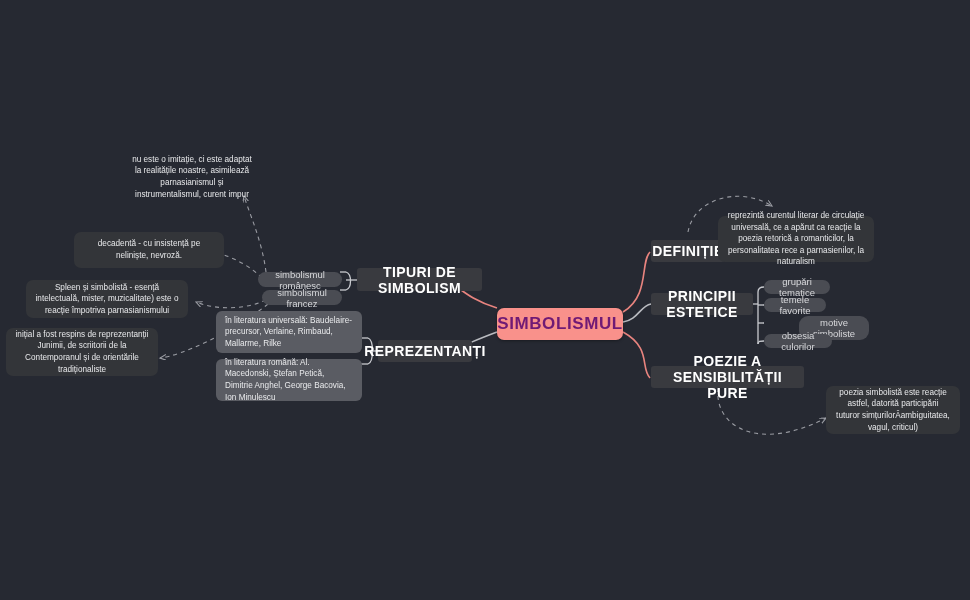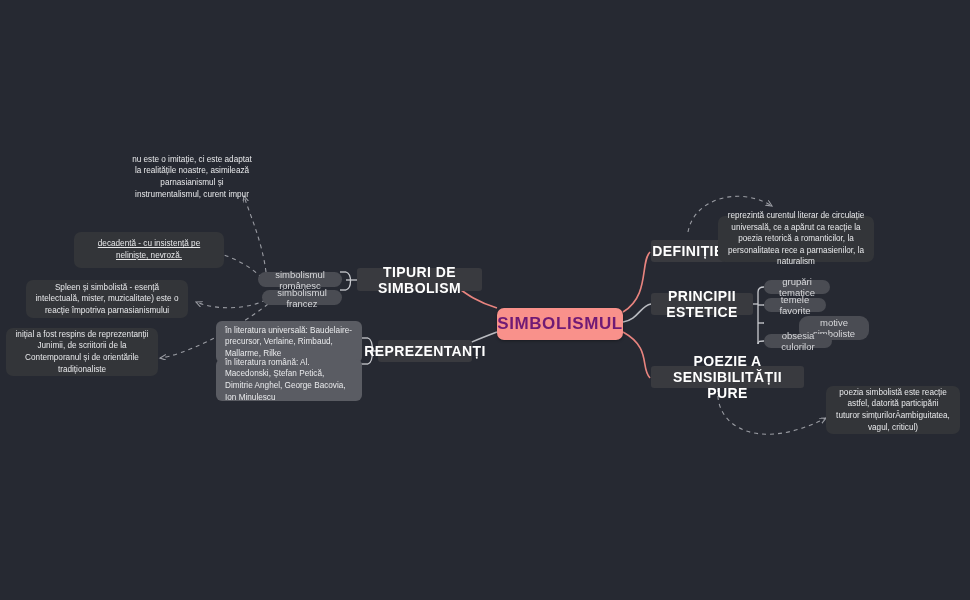--- a/index.html
+++ b/index.html
@@ -103,34 +103,34 @@
 <div class="node sub" style="left:258px;top:272px;width:84px;height:15px;">
   <span>simbolismul românesc</span>
 </div>
 <div class="node sub" style="left:262px;top:290px;width:80px;height:15px;">
   <span>simbolismul francez</span>
 </div>
 
 <div class="node detail plain" style="left:122px;top:156px;width:140px;height:42px;">
   <span>nu este o imitație, ci este adaptat la realitățile noastre, asimilează parnasianismul și instrumentalismul, curent impur</span>
 </div>
-<div class="node detail" style="left:74px;top:232px;width:150px;height:36px;text-decoration:underline;">
+<div class="node detail" style="left:74px;top:232px;width:150px;height:36px;">
   <span>decadentă - cu insistență pe neliniște, nevroză.</span>
 </div>
 <div class="node detail" style="left:26px;top:280px;width:162px;height:38px;">
   <span>Spleen și simbolistă - esență intelectuală, mister, muzicalitate) este o reacție împotriva parnasianismului</span>
 </div>
 <div class="node detail" style="left:6px;top:328px;width:152px;height:48px;">
   <span>inițial a fost respins de reprezentanții Junimii, de scriitorii de la Contemporanul și de orientările tradiționaliste</span>
 </div>
 
 <div class="node branch" style="left:378px;top:340px;width:94px;height:22px;">
   <span>REPREZENTANȚI</span>
 </div>
-<div class="node detail grey" style="left:216px;top:321px;width:146px;height:42px;">
+<div class="node detail grey" style="left:216px;top:311px;width:146px;height:42px;">
   <span>în literatura universală: Baudelaire-precursor, Verlaine, Rimbaud, Mallarme, Rilke</span>
 </div>
 <div class="node detail grey" style="left:216px;top:359px;width:146px;height:42px;">
   <span>în literatura română: Al. Macedonski, Ștefan Petică, Dimitrie Anghel, George Bacovia, Ion Minulescu</span>
 </div>
 
 <div class="node branch" style="left:651px;top:240px;width:74px;height:22px;">
   <span>DEFINIȚIE</span>
 </div>
 <div class="node detail" style="left:718px;top:216px;width:156px;height:46px;">

